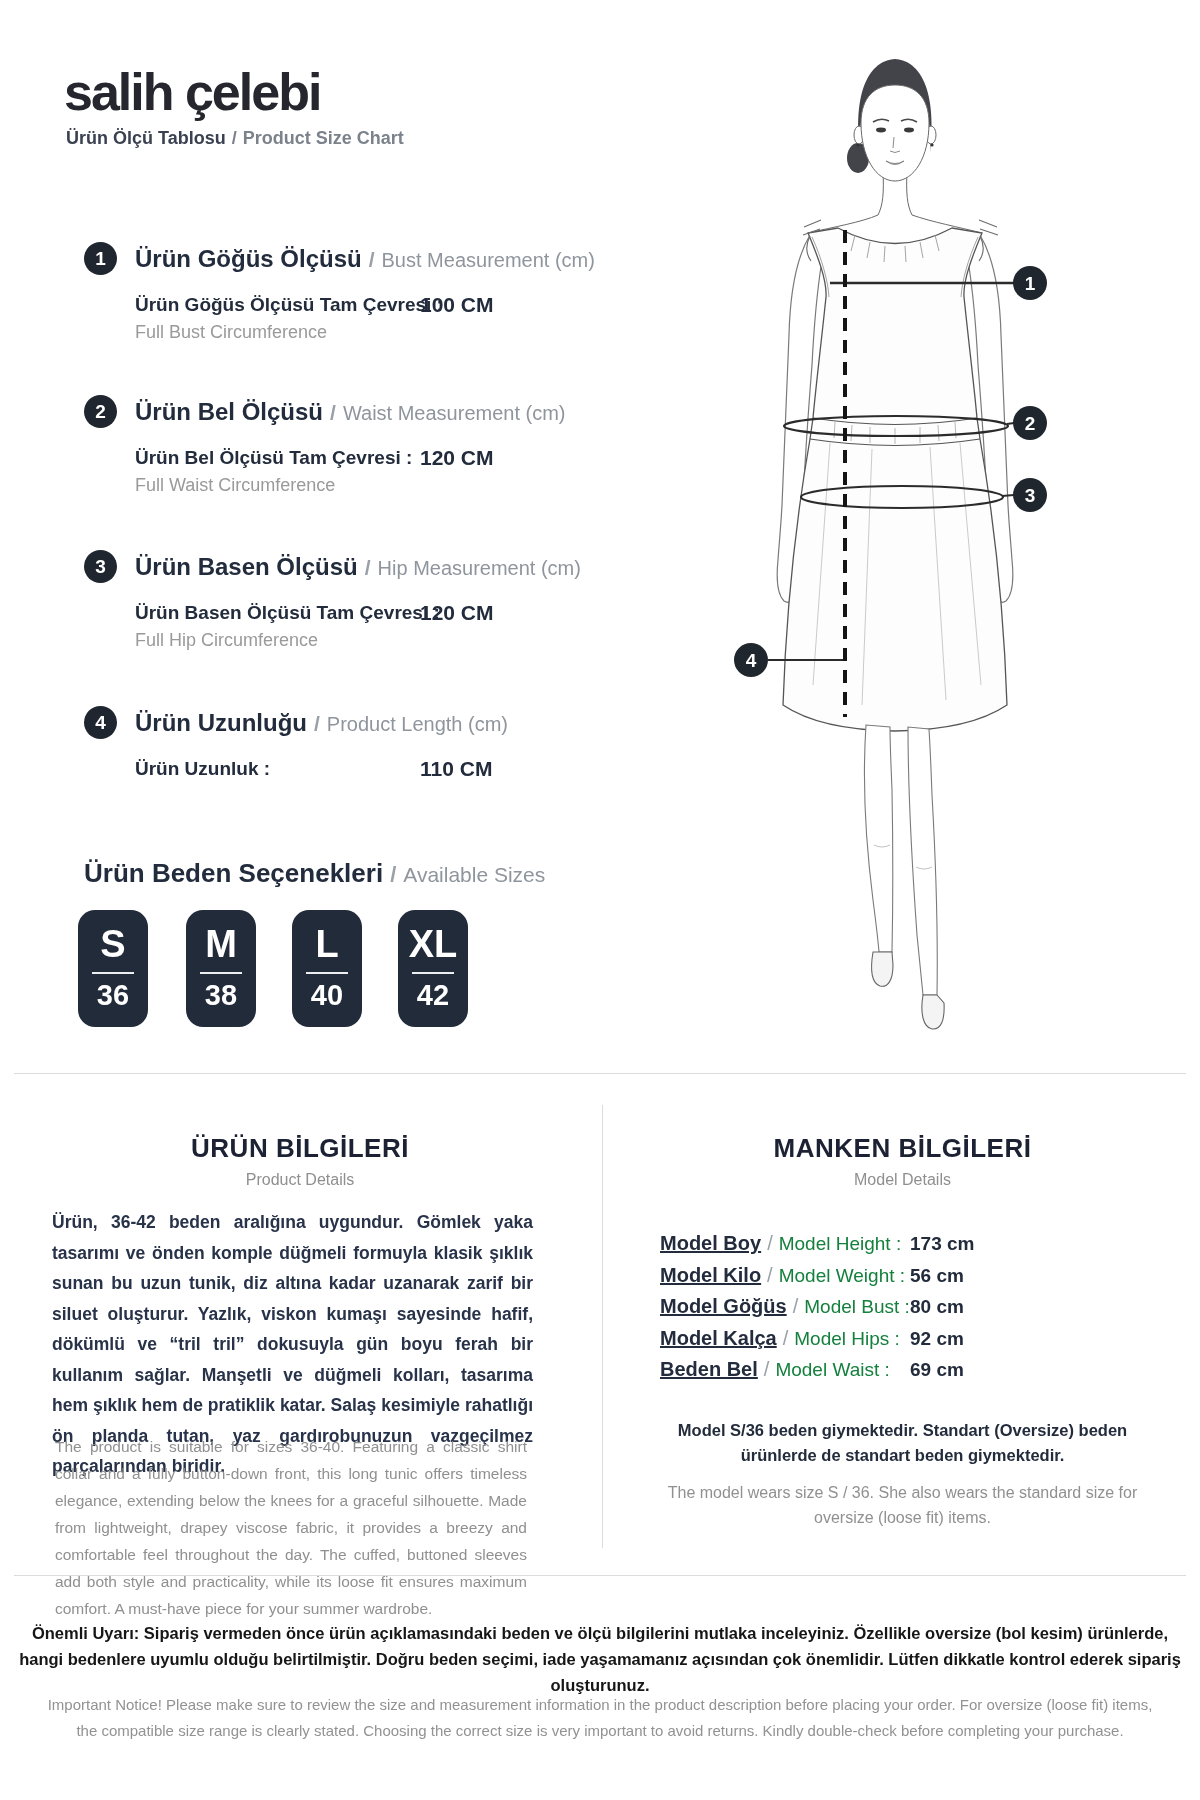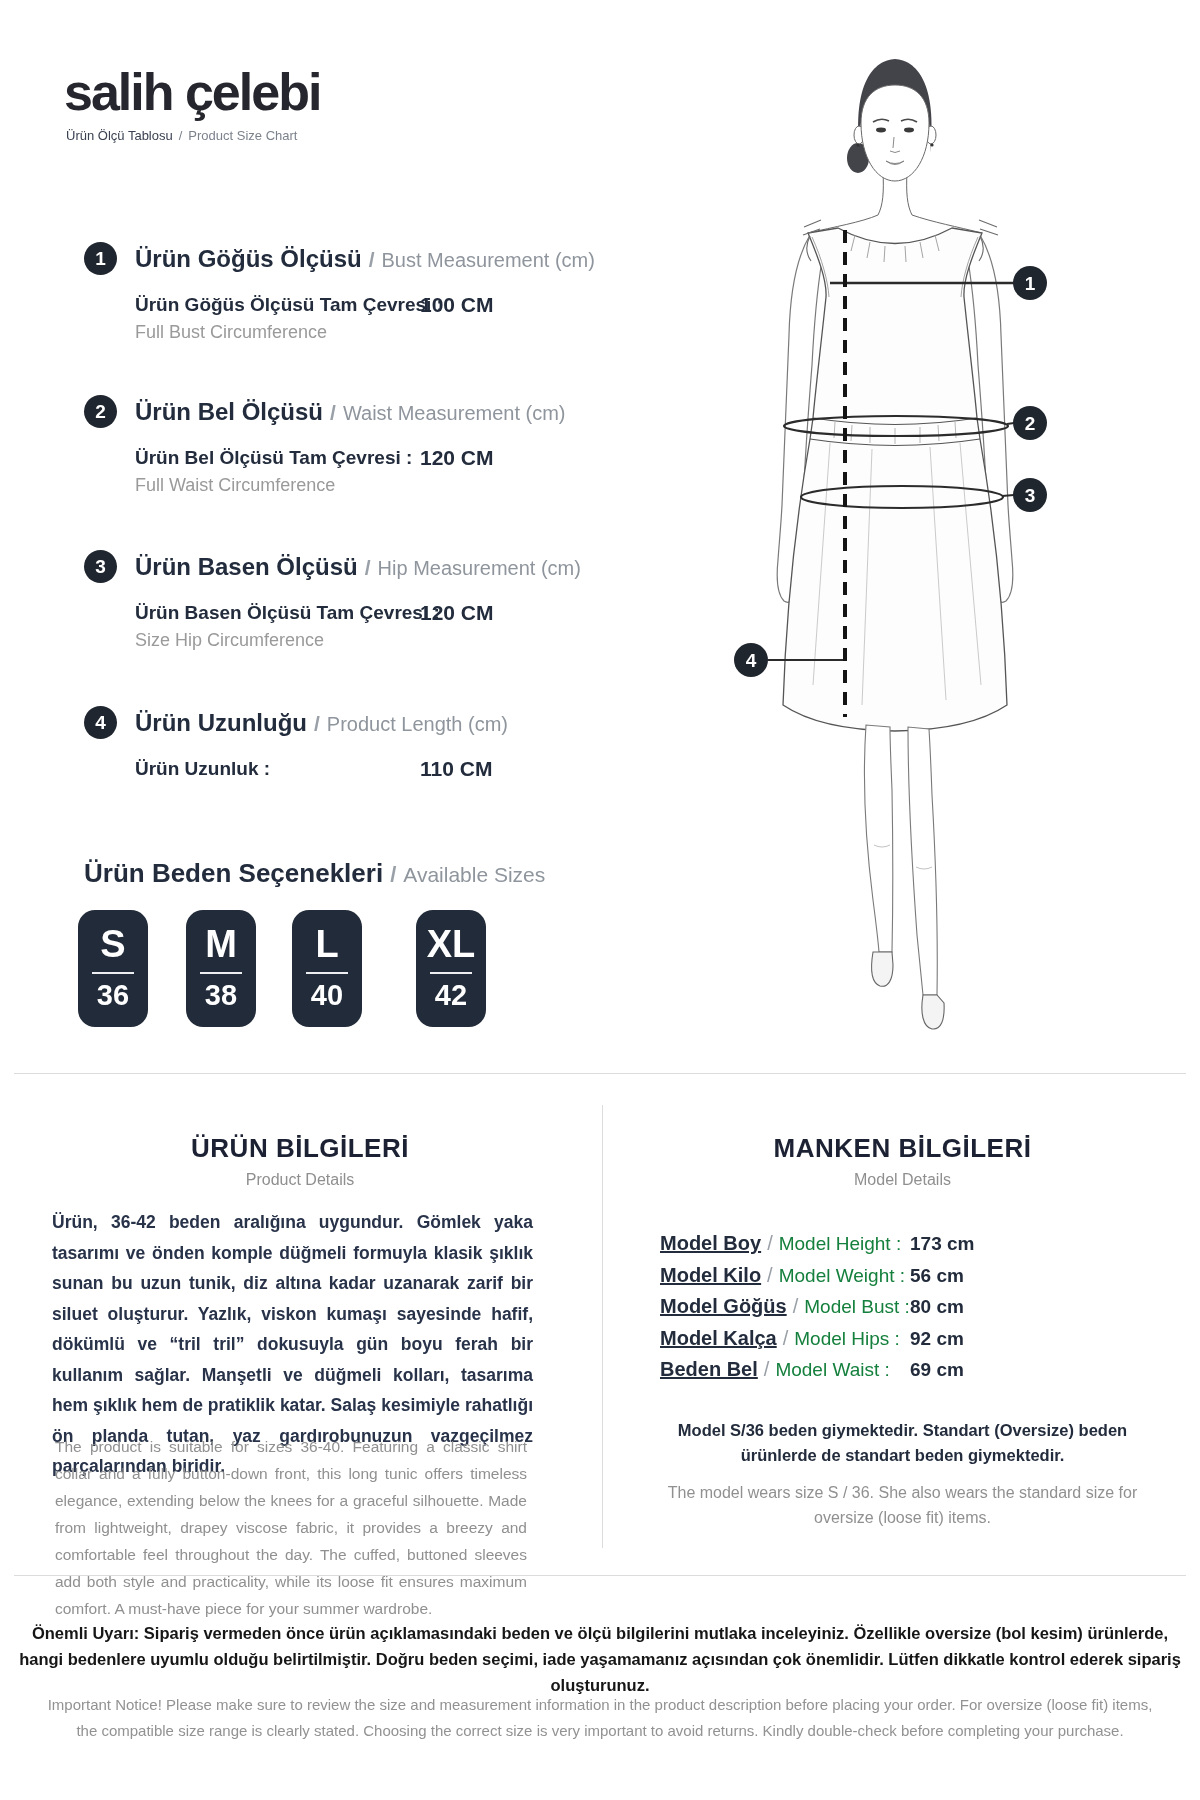--- a/index.html
+++ b/index.html
@@ -2,21 +2,21 @@
 <html><head>
 <meta charset="utf-8">
 <style>
   html,body{margin:0;padding:0;background:#ffffff;}
   #page{position:relative;width:1200px;height:1800px;background:#ffffff;overflow:hidden;
         font-family:"Liberation Sans","DejaVu Sans",sans-serif;color:#232c3c;}
 
   
   .logo{position:absolute;left:64px;top:62px;font-size:52px;font-weight:700;
         letter-spacing:-2px;color:#26262e;}
-  .subtitle{position:absolute;left:66px;top:128px;font-size:13px;font-weight:400;color:#3a4150;}
+  .subtitle{position:absolute;left:66px;top:128px;font-size:18px;font-weight:700;color:#3a4150;}
   .subtitle .sl{color:#7c828c;margin:0 6px;}
   .subtitle .en{color:#7c828c;}
 
   
   .msec{position:absolute;left:84px;width:520px;height:120px;}
   .badge{position:absolute;left:0;top:0;width:33px;height:33px;border-radius:50%;
          background:#20262f;color:#fff;font-size:19px;font-weight:700;
          display:flex;align-items:center;justify-content:center;}
   .mtitle{position:absolute;left:51px;top:3px;white-space:nowrap;font-size:24px;font-weight:800;color:#222c3d;}
   .mtitle .sl{color:#9aa0a8;font-weight:700;margin:0 7px;font-size:21px;}
@@ -88,21 +88,21 @@
     <div class="badge">2</div>
     <div class="mtitle"><span>Ürün Bel Ölçüsü</span><span class="sl">/</span><span class="en">Waist Measurement (cm)</span></div>
     <div class="mvalue"><span>Ürün Bel Ölçüsü Tam Çevresi :</span><span class="val">120 CM</span></div>
     <div class="msub">Full Waist Circumference</div>
   </div>
 
   <div class="msec" style="top:550px">
     <div class="badge">3</div>
     <div class="mtitle"><span>Ürün Basen Ölçüsü</span><span class="sl">/</span><span class="en">Hip Measurement (cm)</span></div>
     <div class="mvalue"><span>Ürün Basen Ölçüsü Tam Çevresi :</span><span class="val">120 CM</span></div>
-    <div class="msub">Size Hip Circumference</div>
+    <div class="msub">Full Hip Circumference</div>
   </div>
 
   <div class="msec" style="top:706px">
     <div class="badge">4</div>
     <div class="mtitle"><span>Ürün Uzunluğu</span><span class="sl">/</span><span class="en">Product Length (cm)</span></div>
     <div class="mvalue"><span>Ürün Uzunluk :</span><span class="val">110 CM</span></div>
   </div>
 
   <div class="sizes-head"><span>Ürün Beden Seçenekleri</span><span class="sl">/</span><span class="en">Available Sizes</span></div>
 
@@ -114,21 +114,21 @@
   <div class="size-box" style="left:186px">
     <div class="letter">M</div>
     <div class="bar"></div>
     <div class="num">38</div>
   </div>
   <div class="size-box" style="left:292px">
     <div class="letter">L</div>
     <div class="bar"></div>
     <div class="num">40</div>
   </div>
-  <div class="size-box" style="left:416px">
+  <div class="size-box" style="left:398px">
     <div class="letter">XL</div>
     <div class="bar"></div>
     <div class="num">42</div>
   </div>
 
   <svg id="figure-svg" viewBox="0 0 460 990" xmlns="http://www.w3.org/2000/svg">
 
     <g fill="#ffffff" stroke="#7a7a7a" stroke-width="1.2">
       <path d="M 220,190 C 205,215 200,250 199,290 C 197,350 194,410 192,460 C 191,480 189,500 188,515 C 186,535 188,550 194,556 C 200,560 206,554 208,540 C 210,520 211,500 212,480 C 214,430 218,370 222,320 C 224,280 228,240 232,215 Z"></path>
       <path d="M 390,190 C 405,215 410,250 411,290 C 413,350 416,410 418,460 C 419,480 421,500 422,515 C 424,535 422,550 416,556 C 410,560 404,554 402,540 C 400,520 399,500 398,480 C 396,430 392,370 388,320 C 386,280 382,240 378,215 Z"></path>

